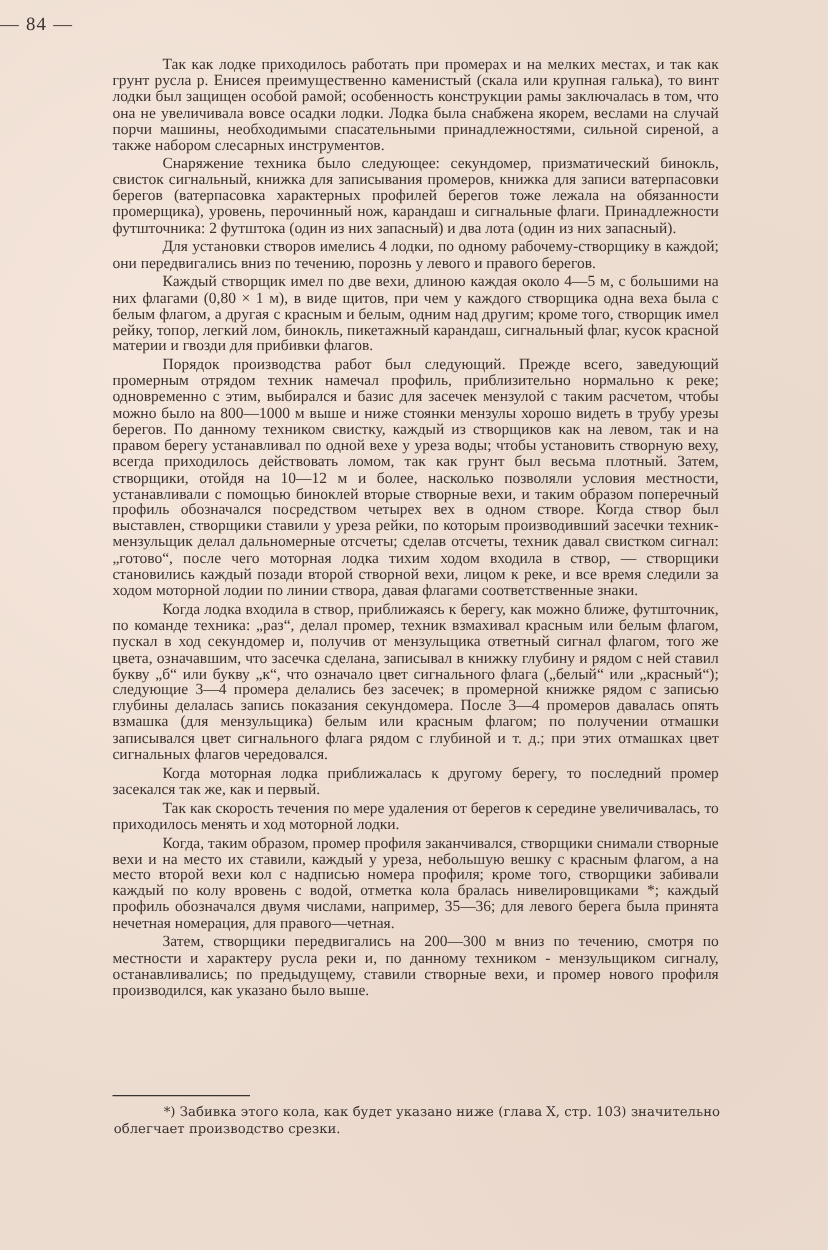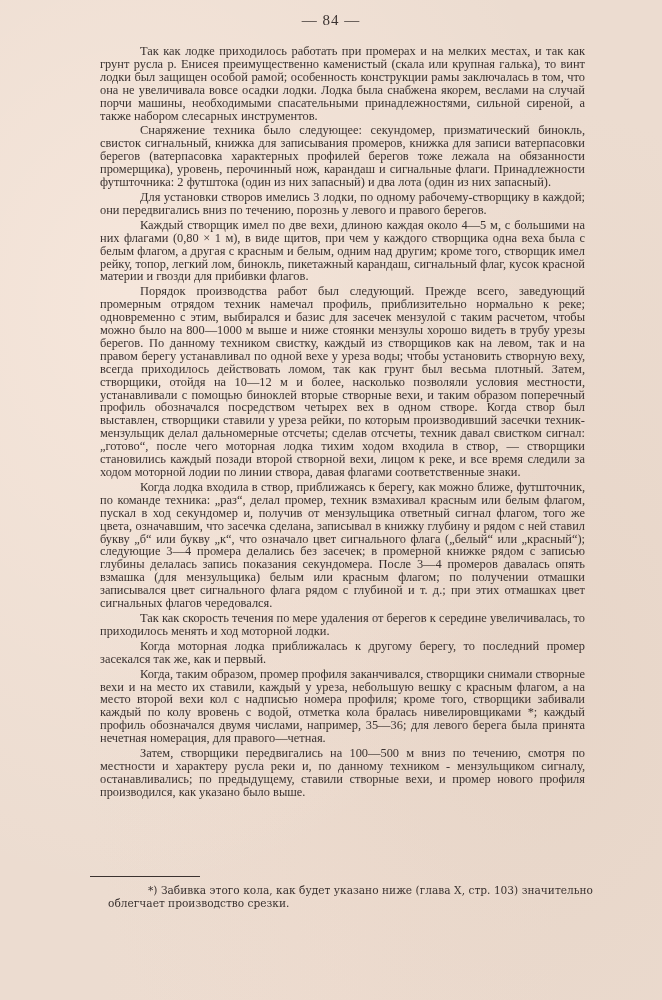--- a/index.html
+++ b/index.html
@@ -9,55 +9,55 @@
     background-image:
       radial-gradient(ellipse at 20% 30%, rgba(255,240,230,0.5), transparent 60%),
       radial-gradient(ellipse at 80% 70%, rgba(225,205,190,0.45), transparent 60%),
       radial-gradient(ellipse at 50% 95%, rgba(240,222,210,0.6), transparent 50%);
     font-family: "Liberation Serif", "DejaVu Serif", serif;
     color: #3a3230;
     position: relative;
   }
   .page-number {
     position: absolute; top: 12px; left: 0; width: 662px;
-    text-align: center; font-size: 15px; letter-spacing: 1px; color: #3b3331;
+    font-size: 15px; letter-spacing: 1px; color: #3b3331;
   }
   .body-text {
-    position: absolute; top: 45px; left: 100px; width: 485px;
+    position: absolute; top: 45px; left: 90px; width: 485px;
   }
   .para {
     margin: 0 0 2px 0;
     font-size: 12.4px;
     line-height: 12.9px;
     text-align: justify;
     text-indent: 40px;
     hyphens: auto;
   }
   .rule {
     position: absolute; top: 876px; left: 90px; width: 110px; height: 1px;
     background: #3a3230;
   }
   .footnote {
-    position: absolute; top: 884px; left: 108px; width: 485px;
+    position: absolute; top: 884px; left: 91px; width: 485px;
     font-size: 10.6px; line-height: 13px; text-align: justify; text-indent: 40px;
     font-family: "DejaVu Serif", serif; color: #3a3230;
   }
 </style>
 </head>
 <body>
 
 <div class="page-number">— 84 —</div>
 
 <div class="body-text">
   <p class="para">Так как лодке приходилось работать при промерах и на мелких местах, и так как грунт русла р. Енисея преимущественно каменистый (скала или крупная галька), то винт лодки был защищен особой рамой; особенность конструкции рамы заключалась в том, что она не увеличивала вовсе осадки лодки. Лодка была снабжена якорем, веслами на случай порчи машины, необходимыми спасательными принадлежностями, сильной сиреной, а также набором слесарных инструментов.</p>
   <p class="para">Снаряжение техника было следующее: секундомер, призматический бинокль, свисток сигнальный, книжка для записывания промеров, книжка для записи ватерпасовки берегов (ватерпасовка характерных профилей берегов тоже лежала на обязанности промерщика), уровень, перочинный нож, карандаш и сигнальные флаги. Принадлежности футшточника: 2 футштока (один из них запасный) и два лота (один из них запасный).</p>
-  <p class="para">Для установки створов имелись 3 лодки, по одному рабочему-створщику в каждой; они передвигались вниз по течению, порознь у левого и правого берегов.</p>
+  <p class="para">Для установки створов имелись 4 лодки, по одному рабочему-створщику в каждой; они передвигались вниз по течению, порознь у левого и правого берегов.</p>
   <p class="para">Каждый створщик имел по две вехи, длиною каждая около 4—5 м, с большими на них флагами (0,80 × 1 м), в виде щитов, при чем у каждого створщика одна веха была с белым флагом, а другая с красным и белым, одним над другим; кроме того, створщик имел рейку, топор, легкий лом, бинокль, пикетажный карандаш, сигнальный флаг, кусок красной материи и гвозди для прибивки флагов.</p>
   <p class="para">Порядок производства работ был следующий. Прежде всего, заведующий промерным отрядом техник намечал профиль, приблизительно нормально к реке; одновременно с этим, выбирался и базис для засечек мензулой с таким расчетом, чтобы можно было на 800—1000 м выше и ниже стоянки мензулы хорошо видеть в трубу урезы берегов. По данному техником свистку, каждый из створщиков как на левом, так и на правом берегу устанавливал по одной вехе у уреза воды; чтобы установить створную веху, всегда приходилось действовать ломом, так как грунт был весьма плотный. Затем, створщики, отойдя на 10—12 м и более, насколько позволяли условия местности, устанавливали с помощью биноклей вторые створные вехи, и таким образом поперечный профиль обозначался посредством четырех вех в одном створе. Когда створ был выставлен, створщики ставили у уреза рейки, по которым производивший засечки техник-мензульщик делал дальномерные отсчеты; сделав отсчеты, техник давал свистком сигнал: „готово“, после чего моторная лодка тихим ходом входила в створ, — створщики становились каждый позади второй створной вехи, лицом к реке, и все время следили за ходом моторной лодии по линии створа, давая флагами соответственные знаки.</p>
   <p class="para">Когда лодка входила в створ, приближаясь к берегу, как можно ближе, футшточник, по команде техника: „раз“, делал промер, техник взмахивал красным или белым флагом, пускал в ход секундомер и, получив от мензульщика ответный сигнал флагом, того же цвета, означавшим, что засечка сделана, записывал в книжку глубину и рядом с ней ставил букву „б“ или букву „к“, что означало цвет сигнального флага („белый“ или „красный“); следующие 3—4 промера делались без засечек; в промерной книжке рядом с записью глубины делалась запись показания секундомера. После 3—4 промеров давалась опять взмашка (для мензульщика) белым или красным флагом; по получении отмашки записывался цвет сигнального флага рядом с глубиной и т. д.; при этих отмашках цвет сигнальных флагов чередовался.</p>
+  <p class="para">Когда моторная лодка приближалась к другому берегу, то последний промер засекался так же, как и первый.</p>
   <p class="para">Так как скорость течения по мере удаления от берегов к середине увеличивалась, то приходилось менять и ход моторной лодки.</p>
-  <p class="para">Когда моторная лодка приближалась к другому берегу, то последний промер засекался так же, как и первый.</p>
   <p class="para">Когда, таким образом, промер профиля заканчивался, створщики снимали створные вехи и на место их ставили, каждый у уреза, небольшую вешку с красным флагом, а на место второй вехи кол с надписью номера профиля; кроме того, створщики забивали каждый по колу вровень с водой, отметка кола бралась нивелировщиками *; каждый профиль обозначался двумя числами, например, 35—36; для левого берега была принята нечетная номерация, для правого—четная.</p>
-  <p class="para">Затем, створщики передвигались на 100—500 м вниз по течению, смотря по местности и характеру русла реки и, по данному техником - мензульщиком сигналу, останавливались; по предыдущему, ставили створные вехи, и промер нового профиля производился, как указано было выше.</p>
+  <p class="para">Затем, створщики передвигались на 200—300 м вниз по течению, смотря по местности и характеру русла реки и, по данному техником - мензульщиком сигналу, останавливались; по предыдущему, ставили створные вехи, и промер нового профиля производился, как указано было выше.</p>
 </div>
 
 <div class="rule"></div>
 <div class="footnote">*) Забивка этого кола, как будет указано ниже (глава X, стр. 103) значительно облегчает производство срезки.</div>
 
 </body></html>

